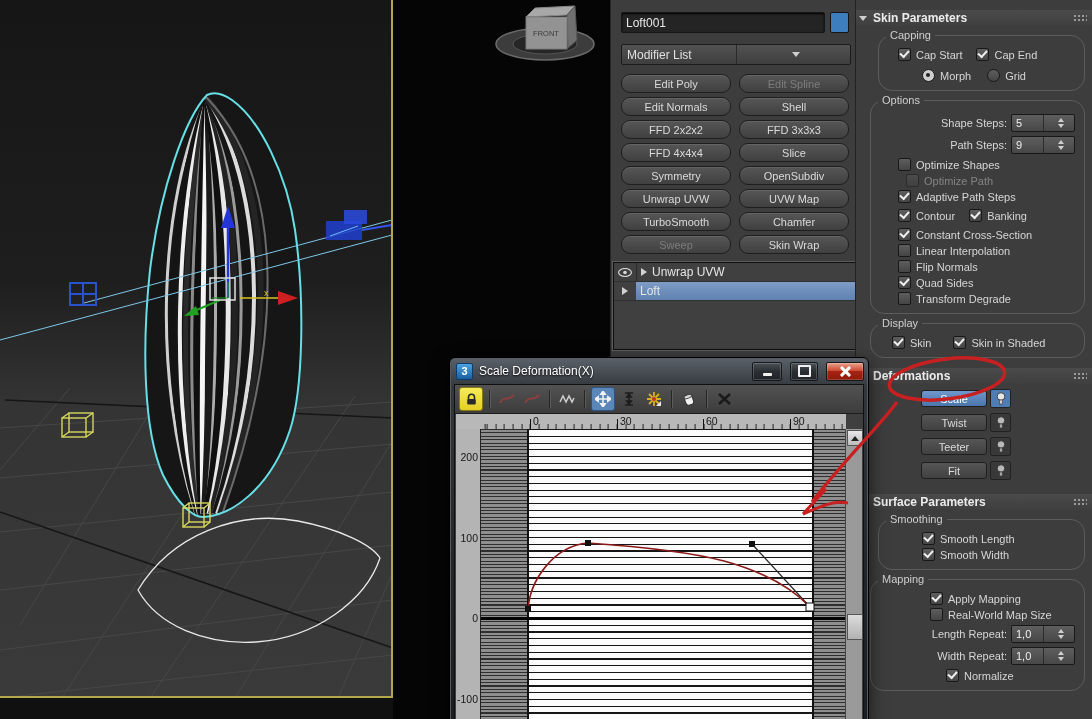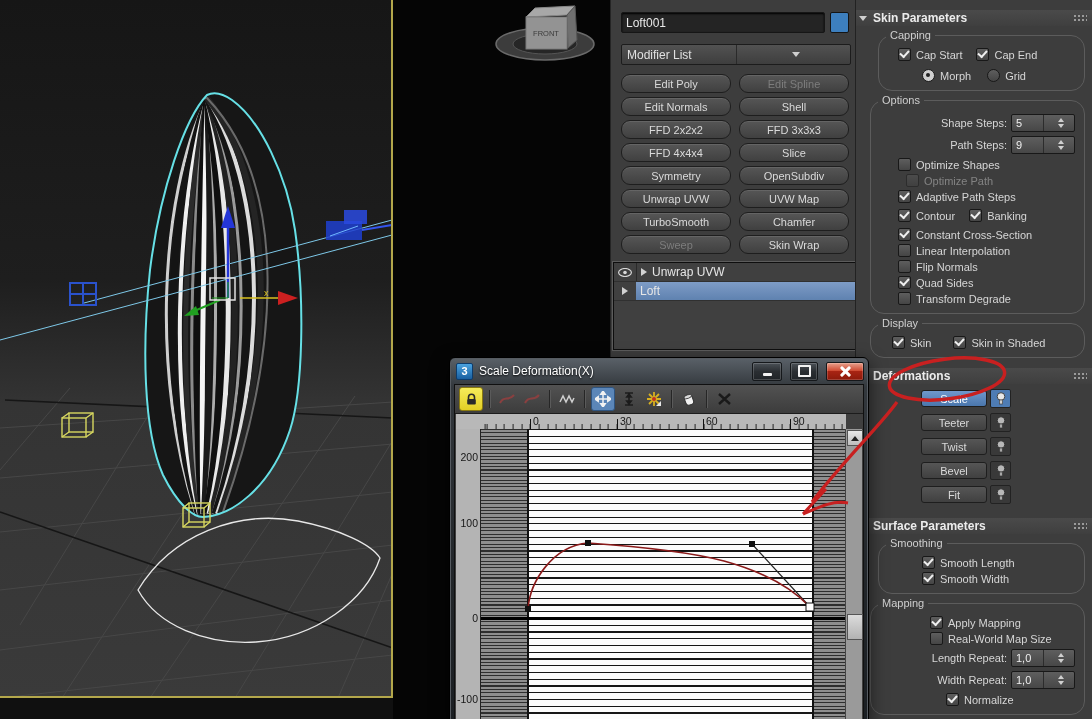--- a/index.html
+++ b/index.html
@@ -411,39 +411,30 @@
       <div class="dfrow">
         <button class="dbtn active">Scale</button>
         <span class="bulb hl">
           <svg width="10" height="13" viewBox="0 0 10 13">
               <circle cx="5" cy="4.5" r="3.8" fill="#e8e8e8" stroke="#444"></circle>
               <rect x="3.4" y="8" width="3.2" height="4" fill="#cfcfcf" stroke="#444" stroke-width="0.7"></rect>
             </svg>
         </span>
       </div>
       <div class="dfrow">
-        <button class="dbtn">Teeter</button>
-        <span class="bulb">
-          <svg width="10" height="13" viewBox="0 0 10 13">
-              <circle cx="5" cy="4.5" r="3.8" fill="#b8b8b8" stroke="#333"></circle>
-              <rect x="3.4" y="8" width="3.2" height="4" fill="#a8a8a8" stroke="#333" stroke-width="0.7"></rect>
-            </svg>
-        </span>
-      </div>
-      <div class="dfrow">
         <button class="dbtn">Twist</button>
         <span class="bulb">
           <svg width="10" height="13" viewBox="0 0 10 13">
               <circle cx="5" cy="4.5" r="3.8" fill="#b8b8b8" stroke="#333"></circle>
               <rect x="3.4" y="8" width="3.2" height="4" fill="#a8a8a8" stroke="#333" stroke-width="0.7"></rect>
             </svg>
         </span>
       </div>
       <div class="dfrow">
-        <button class="dbtn">Bevel</button>
+        <button class="dbtn">Teeter</button>
         <span class="bulb">
           <svg width="10" height="13" viewBox="0 0 10 13">
               <circle cx="5" cy="4.5" r="3.8" fill="#b8b8b8" stroke="#333"></circle>
               <rect x="3.4" y="8" width="3.2" height="4" fill="#a8a8a8" stroke="#333" stroke-width="0.7"></rect>
             </svg>
         </span>
       </div>
       <div class="dfrow">
         <button class="dbtn">Fit</button>
         <span class="bulb">
@@ -600,21 +591,21 @@
             <i class="rtick" style="left:137px;"></i>
           <i class="rtick" style="left:223px;"></i>
             <i class="rtick" style="left:310px;"></i>
           <span class="rlab" style="left:53px;">0</span>
           <span class="rlab" style="left:140px;">30</span>
           <span class="rlab" style="left:226px;">60</span>
           <span class="rlab" style="left:313px;">90</span>
         </div>
         <div class="ystrip">
           <span class="ylab" style="top:22px;">200</span>
-          <span class="ylab" style="top:88px;">100</span>
+          <span class="ylab" style="top:103px;">100</span>
           <span class="ylab" style="top:183px;">0</span>
           <span class="ylab" style="top:264px;margin-left:40px;">-100</span>
         </div>
         <div class="plot">
           <div class="band"></div>
           <div class="zeroline"></div>
           <svg class="curveSvg" width="368" height="291" viewBox="0 0 368 291">
             <path d="M271,115 L329,178" stroke="#222" stroke-width="1.2" fill="none"></path>
             <path d="M47,180 C49,152 72,117 107,114 C150,117 205,122 243,132 C283,143 312,160 329,178" fill="none" stroke="#8b1a1a" stroke-width="1.6"></path>
             <rect x="44" y="177" width="6" height="6" fill="#111"></rect>

